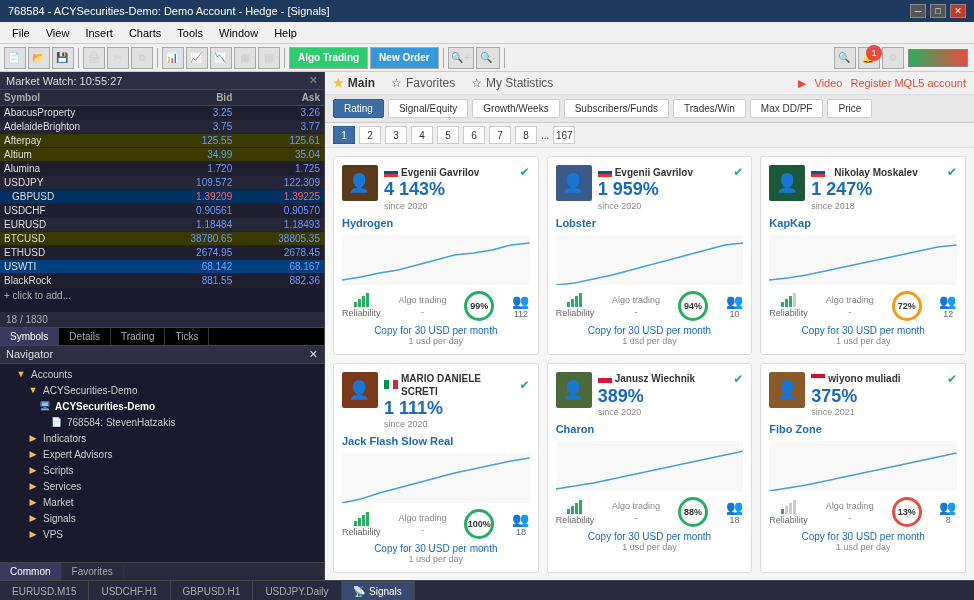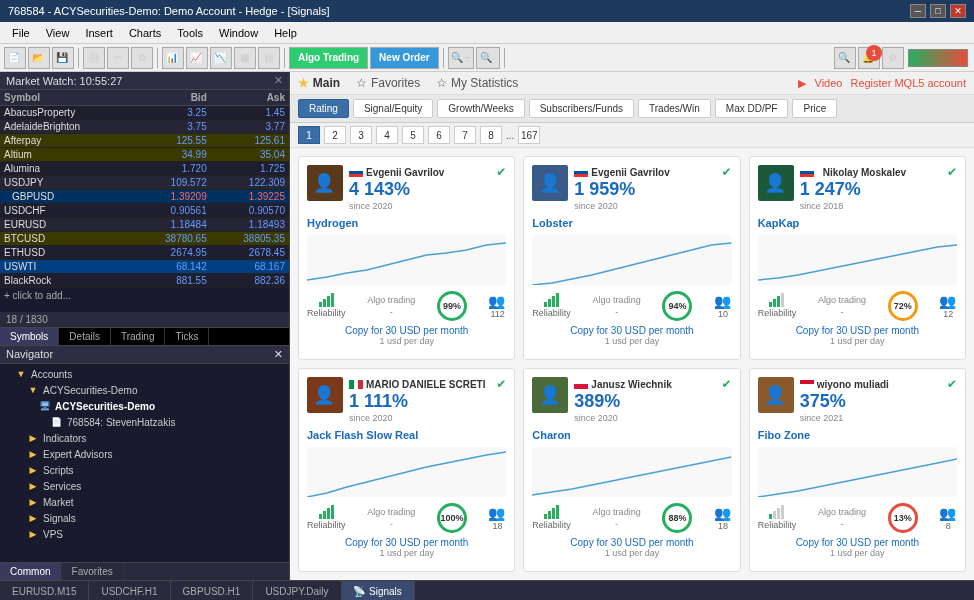--- a/index.html
+++ b/index.html
@@ -20,21 +20,21 @@
     #toolbar { background: #f0f0f0; height: 28px; display: flex; align-items: center; padding: 0 4px; border-bottom: 1px solid #ccc; gap: 2px; }
     .toolbar-btn { height: 22px; min-width: 22px; background: #e0e0e0; border: 1px solid #aaa; display: flex; align-items: center; justify-content: center; cursor: pointer; font-size: 10px; padding: 0 3px; }
     .toolbar-btn.special { background: #2ecc71; color: white; padding: 0 8px; font-weight: bold; }
     .toolbar-btn.special2 { background: #3498db; color: white; padding: 0 8px; font-weight: bold; }
     .toolbar-sep { width: 1px; height: 20px; background: #aaa; margin: 0 2px; }
 
     
     #main { display: flex; height: 508px; }
 
     
-    #left-panel { width: 290px; display: flex; flex-direction: column; border-right: 1px solid #444; }
+    #left-panel { width: 325px; display: flex; flex-direction: column; border-right: 1px solid #444; }
 
     
     #market-watch { background: #1a1a2e; flex: 1; display: flex; flex-direction: column; }
     #mw-header { background: #2d2d44; color: #ddd; padding: 2px 6px; display: flex; justify-content: space-between; align-items: center; font-size: 11px; border-bottom: 1px solid #444; }
     #mw-close { cursor: pointer; color: #888; }
     #mw-table { flex: 1; overflow-y: auto; }
     #mw-table table { width: 100%; border-collapse: collapse; }
     #mw-table th { background: #2a2a3e; color: #aaa; font-size: 10px; padding: 2px 4px; text-align: right; border-bottom: 1px solid #444; position: sticky; top: 0; }
     #mw-table th:first-child { text-align: left; }
     #mw-table td { padding: 1px 4px; font-size: 10px; text-align: right; border-bottom: 1px solid #222; }
@@ -176,21 +176,21 @@
             <tr>
               <th>Symbol</th>
               <th>Bid</th>
               <th>Ask</th>
             </tr>
           </thead>
           <tbody id="mw-tbody">
           <tr class="row-normal">
                 <td style="color: rgb(221, 221, 221);">AbacusProperty</td>
                 <td class="bid-blue">3.25</td>
-                <td class="ask-blue">1.45</td>
+                <td class="ask-blue">3.26</td>
               </tr>
               <tr class="row-alt">
                 <td style="color: rgb(221, 221, 221);">AdelaideBrighton</td>
                 <td class="bid-blue">3.75</td>
                 <td class="ask-blue">3.77</td>
               </tr>
               <tr class="row-yellow">
                 <td style="color: rgb(221, 221, 221);">Afterpay</td>
                 <td class="bid-blue">125.55</td>
                 <td class="ask-blue">125.61</td>

